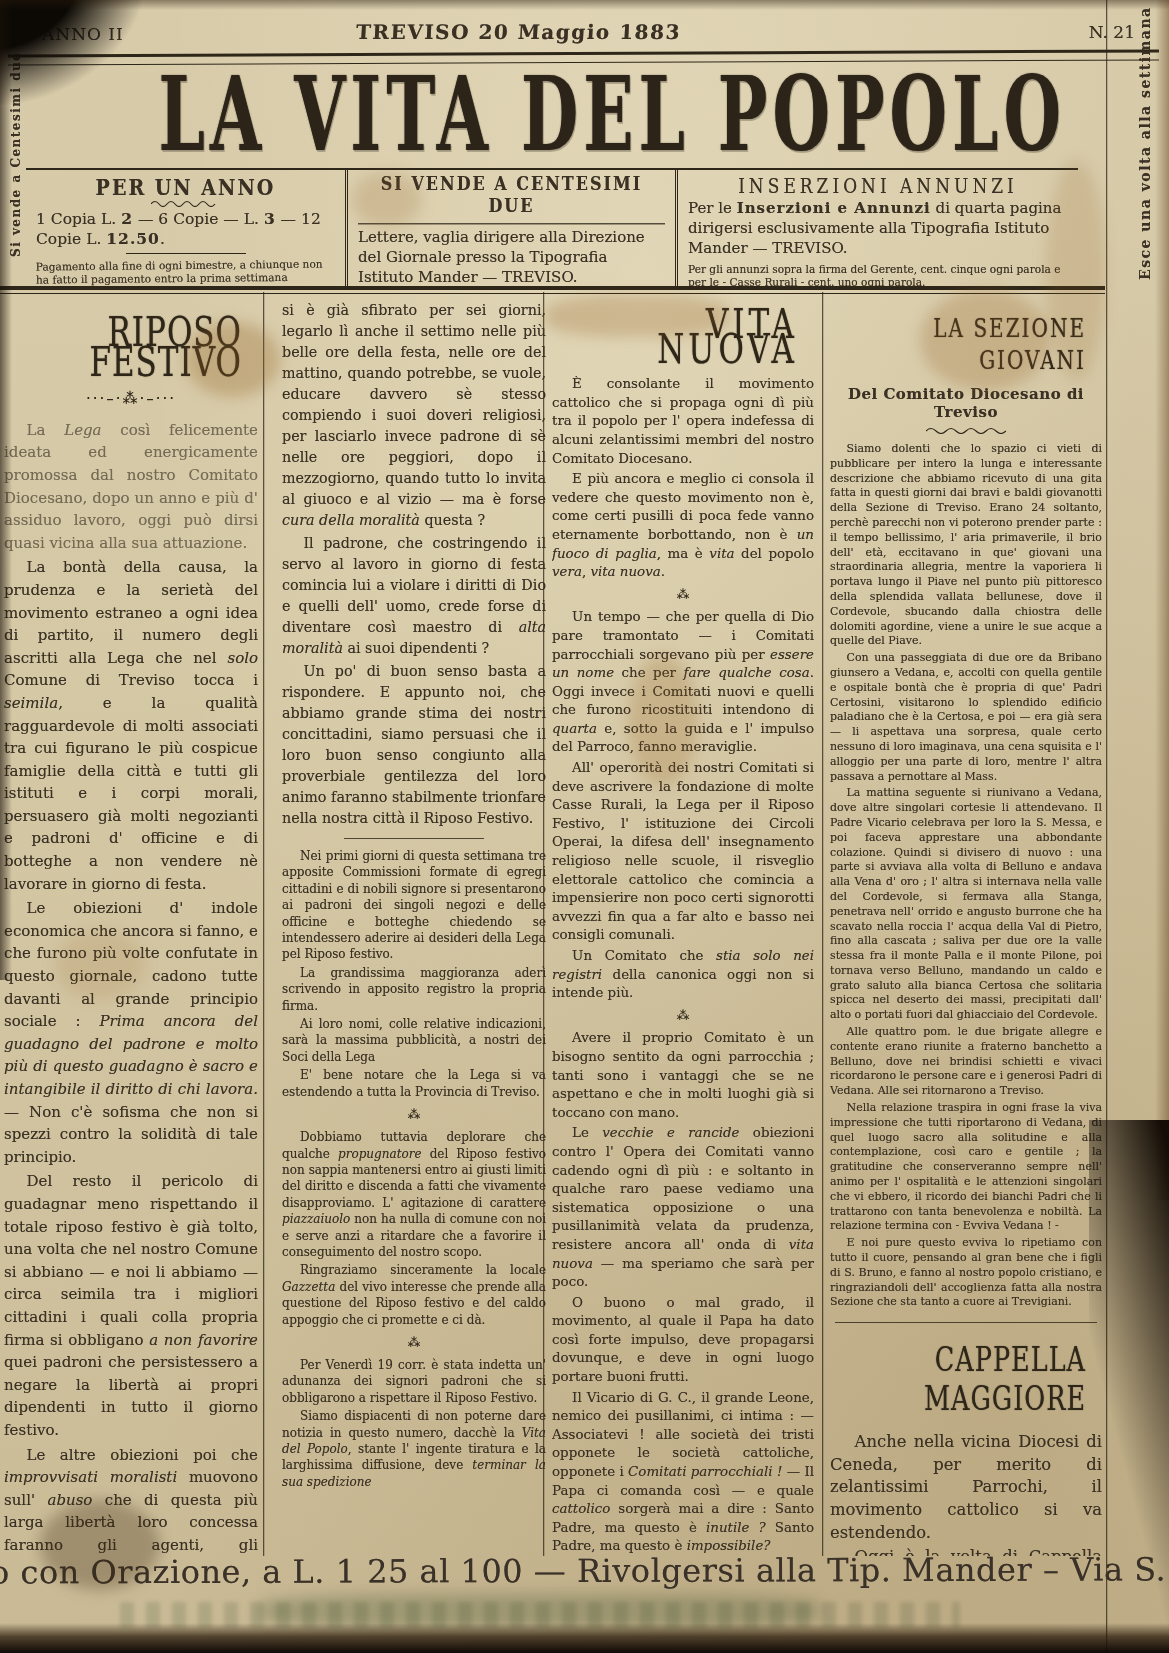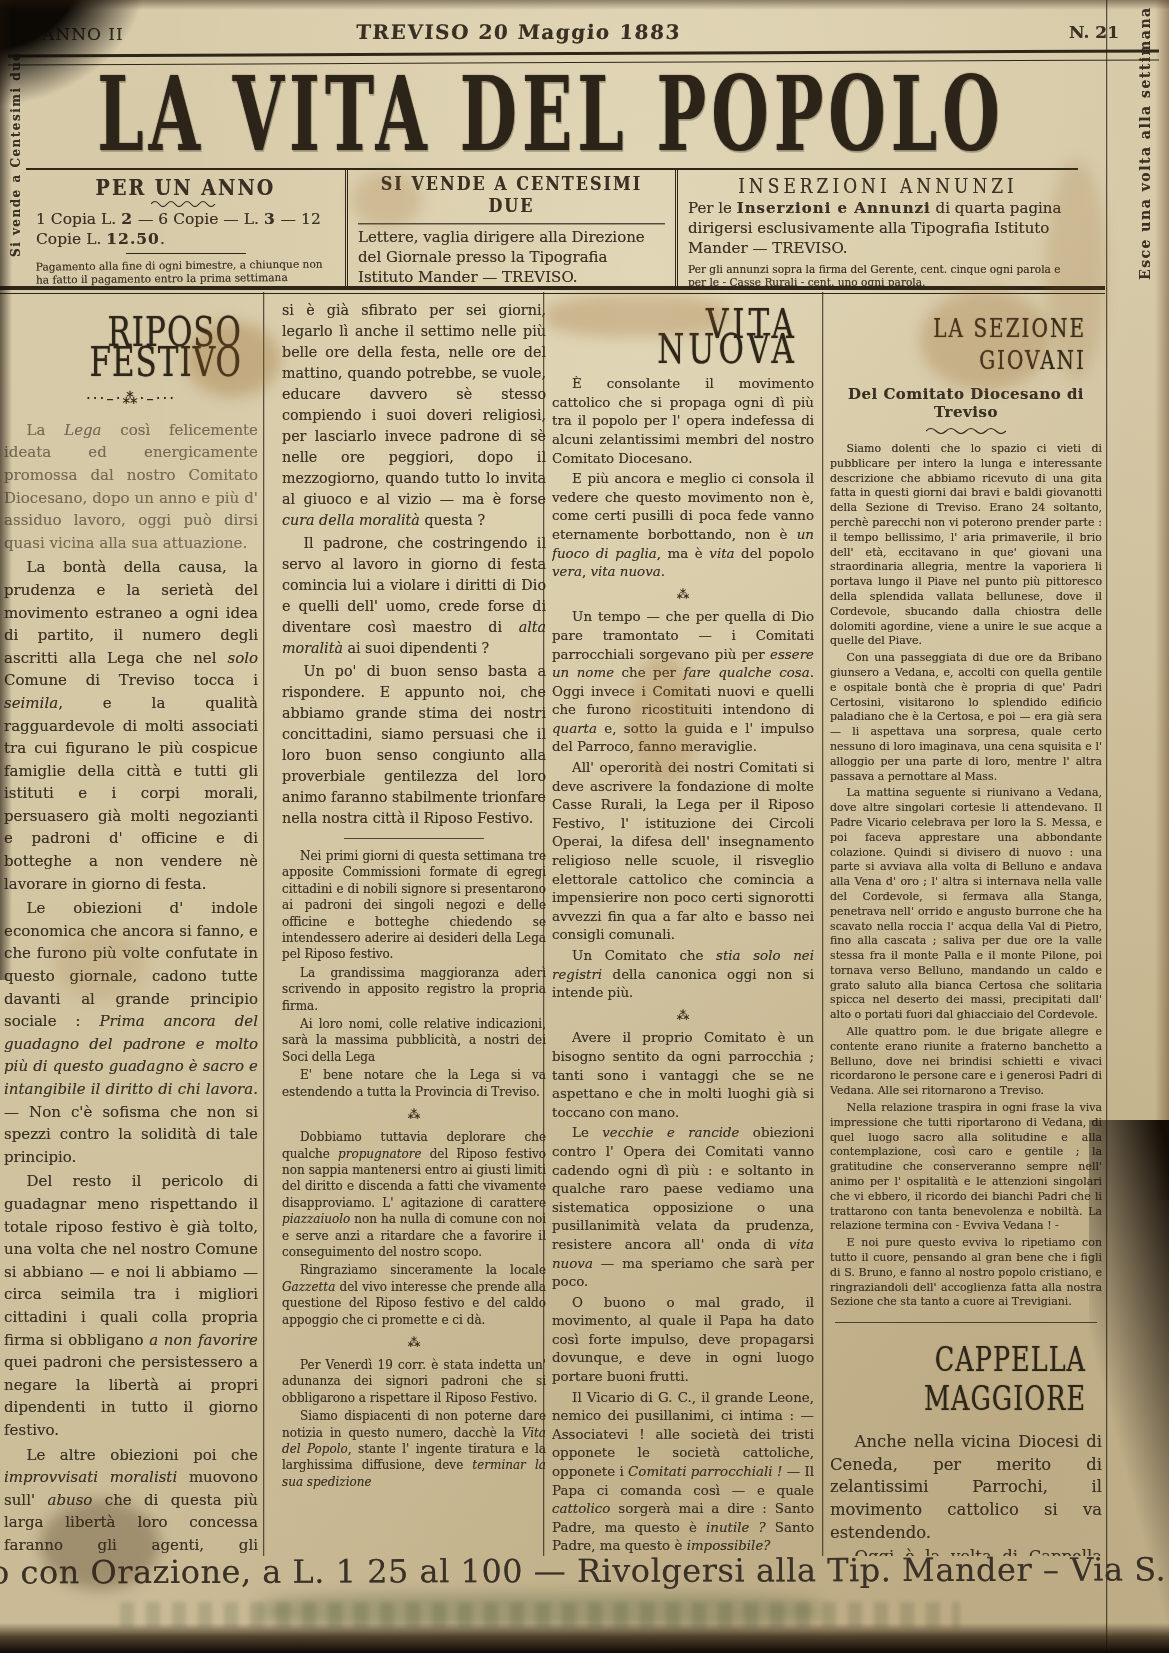--- a/index.html
+++ b/index.html
@@ -34,25 +34,25 @@
   .s5{left:55px;top:930px;width:90px;height:70px;background:rgba(146,96,34,.13);}
   .s6{left:352px;top:172px;width:70px;height:55px;background:rgba(146,96,34,.18);}
   .s7{left:1046px;top:160px;width:60px;height:220px;background:rgba(146,96,34,.16);}
   .s8{left:260px;top:1594px;width:560px;height:34px;background:rgba(70,85,50,.30);border-radius:30%;}
   .s9{left:40px;top:1500px;width:120px;height:90px;background:rgba(60,40,18,.30);}
   
   .topbar{position:absolute;top:20px;left:42px;right:34px;height:28px;}
   .topbar .anno{position:absolute;left:0;top:4px;font-size:17px;letter-spacing:1px;}
   .topbar .date{position:absolute;left:0;right:140px;text-align:center;top:0;
     font-size:20px;font-weight:bold;letter-spacing:1.5px;transform:skewX(-3deg);}
-  .topbar .num{position:absolute;right:16px;top:2px;font-size:17px;font-weight:bold;}
+  .topbar .num{position:absolute;right:0;top:2px;font-size:17px;}
   .toprule{position:absolute;top:52px;left:8px;right:10px;height:7px;
     border-top:3px solid #2e2619;border-bottom:1px solid #2e2619;transform:rotate(-.25deg);}
   
-  .masthead{position:absolute;top:66px;left:36px;width:1030px;height:108px;text-align:center;}
+  .masthead{position:absolute;top:66px;left:36px;width:1030px;height:108px;text-align:right;}
   .masthead span{display:inline-block;font-weight:bold;font-size:66px;letter-spacing:5px;
     transform:scaleY(1.55) translateY(6px);color:#2c2418;
     text-shadow:0 0 1px rgba(44,36,24,.8),1px 1px 0 rgba(44,36,24,.25);}
   
   .vert{position:absolute;font-weight:bold;font-size:13px;letter-spacing:1.5px;white-space:nowrap;text-align:center;}
   .vert-left{left:-84px;top:150px;width:200px;transform:rotate(-90deg);font-size:12px;}
   .vert-right{right:-96px;top:152px;width:240px;transform:rotate(-90deg);font-size:14px;}
   
   .infobar{position:absolute;top:168px;left:26px;width:1052px;height:116px;display:flex;
     border-top:2px solid #2e2619;}

